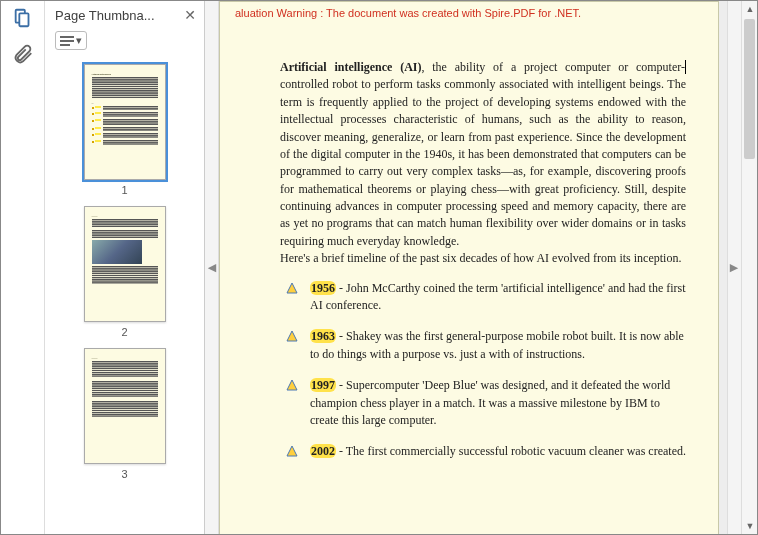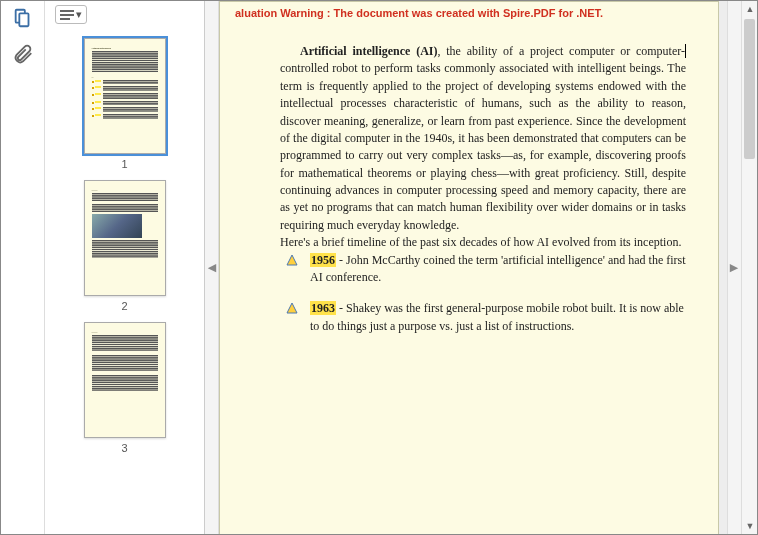--- a/index.html
+++ b/index.html
@@ -106,48 +106,47 @@
     font-family: Georgia, 'Times New Roman', serif;
     color:#222;
     font-size: 12px;
     line-height: 1.45;
   }
   .eval-warning {
     color:#d03020;
     font-size: 11px;
     font-family: Arial, sans-serif;
     margin-left:-45px;
-    margin-bottom: 21px;
+    margin-bottom: 37px;
     white-space:nowrap;
-    font-weight:bold;
   }
   .intro-para { text-align: justify; }
-  .intro-para b { font-family: Georgia, serif; margin-left: 20px; }
+  .intro-para b { font-family: Georgia, serif; }
   .cursor-caret { border-right:1px solid #000; }
   h2.sec {
     font-family: Georgia, serif;
     font-weight: bold;
     font-size: 15px;
     text-decoration: underline;
     margin: 20px 0 10px;
     color:#111;
   }
-  .lead { }
+  .lead { margin-bottom: 12px; }
   ul.timeline { list-style:none; padding-left:0; }
   ul.timeline li {
     position:relative;
     padding-left: 30px;
     margin-bottom: 14px;
   }
   ul.timeline li .bullet {
     position:absolute; left:6px; top:2px;
     width:12px; height:12px;
   }
   ul.timeline li .bullet svg { width:12px; height:12px; display:block; }
-  .yr { background:#ffe24a; padding:0 1px; font-weight:bold; }
+  .yr { background:#ffe24a; padding:0 1px; font-weight:bold;border-radius:6px; }
   
   .vscroll {
     width: 16px;
     background:#f5f5f5;
     border-left:1px solid #ddd;
     position:relative;
   }
   .vscroll .arrow {
     position:absolute; left:0; width:16px; height:16px;
     display:flex; align-items:center; justify-content:center;
@@ -172,20 +171,24 @@
       </svg>
   </div>
   <div class="icn">
     <svg viewBox="0 0 24 24" fill="none" stroke="#666" stroke-width="2">
         <path d="M21 11l-9 9a5 5 0 01-7-7l9-9a3.5 3.5 0 015 5l-9 9a2 2 0 01-3-3l8-8"></path>
       </svg>
   </div>
 </div>
 
 <div class="thumb-panel">
+  <div class="thumb-header">
+    <span>Page Thumbna...</span>
+    <span class="close">✕</span>
+  </div>
   <div class="thumb-tools">
     <span class="opt">
       <svg width="14" height="12" viewBox="0 0 14 12">
           <rect x="0" y="1" width="14" height="2" fill="#666"></rect>
           <rect x="0" y="5" width="14" height="2" fill="#666"></rect>
           <rect x="0" y="9" width="10" height="2" fill="#666"></rect>
         </svg>
       <span>▾</span>
     </span>
   </div>
@@ -272,21 +275,37 @@
               </svg>
             </span>
           <span class="yr">1956</span><span> - John McCarthy coined the term 'artificial intelligence' and had the first AI conference.</span>
         </li>
         <li>
           <span class="bullet">
               <svg viewBox="0 0 12 12">
                 <path d="M1 11 L6 1 L11 11 Z" fill="#ffcf3d" stroke="#4a78b5" stroke-width="1"></path>
               </svg>
             </span>
-          <span class="yr">1963</span><span> - Shakey was the first general-purpose mobile robot built. It is now able to do things just a purpose vs. just a list of instructions.</span>
+          <span class="yr">1963</span><span> - Shakey was the first general-purpose mobile robot built. It is now able to do things with a purpose vs. just a with of instructions.</span>
+        </li>
+        <li>
+          <span class="bullet">
+              <svg viewBox="0 0 12 12">
+                <path d="M1 11 L6 1 L11 11 Z" fill="#ffcf3d" stroke="#4a78b5" stroke-width="1"></path>
+              </svg>
+            </span>
+          <span class="yr">1997</span><span> - Supercomputer 'Deep Blue' was designed, and it defeated the world champion chess player in a match. It was a massive milestone by IBM to create this large computer.</span>
+        </li>
+        <li>
+          <span class="bullet">
+              <svg viewBox="0 0 12 12">
+                <path d="M1 11 L6 1 L11 11 Z" fill="#ffcf3d" stroke="#4a78b5" stroke-width="1"></path>
+              </svg>
+            </span>
+          <span class="yr">2002</span><span> - The first commercially successful robotic vacuum cleaner was created.</span>
         </li>
 
       </ul>
     </div>
   </div>
   <div class="gutter-right">
       <span class="chev">▶</span>
     </div>
   <div class="vscroll">
     <div class="arrow up">▲</div>

